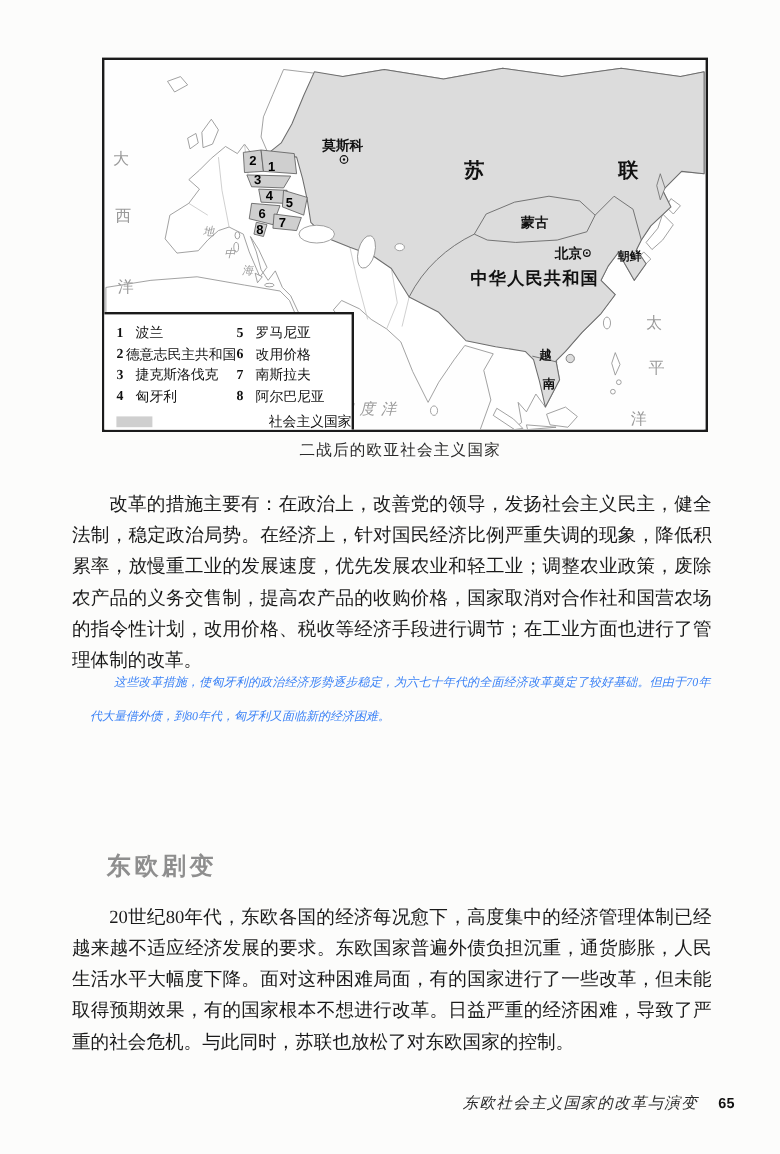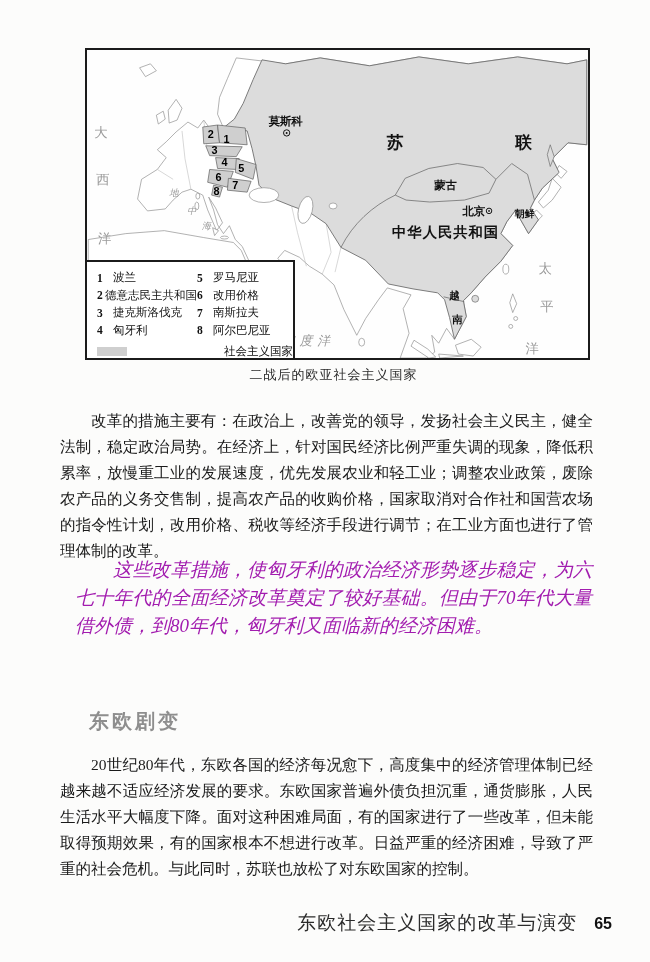--- a/index.html
+++ b/index.html
@@ -38,37 +38,37 @@
   }
   
   .para {
     position:absolute; left:60px; width:533px;
     font-size:15.5px; line-height:26px;
     text-align:justify; text-indent:2em; color:#1a1a1a;
   }
   .para1 { top:396px;margin-top:12px; }
   .quote {
     position:absolute; left:75px; top:556px; width:517px;
-    font-size:19px; line-height:28px; font-style:italic;
-    text-align:justify; text-indent:2em; color:#a21caf;
+    font-size:10px; line-height:28px; font-style:italic;
+    text-align:justify; text-indent:2em; color:#3b82f6;
   }
   .para2 { top:642px; }
   .section-heading {
     position:absolute; left:89px; top:708px;
     font-family:"Liberation Sans", sans-serif;
     font-size:20px; color:#8e8e8e; letter-spacing:3px;
   }
   .para3 { top:752px; }
   
   .page-footer {
     position:absolute; top:910px; right:38px;
     display:flex; align-items:baseline; gap:17px;
   }
-  .footer-title { font-size:19px; letter-spacing:1px; color:#2b2b2b; }
-  .footer-page { font-family:"Liberation Sans", sans-serif; font-size:16px; font-weight:bold; color:#111; }
+  .footer-title { font-size:13px; letter-spacing:1px; color:#2b2b2b;font-style:italic; }
+  .footer-page { font-family:"Liberation Sans", sans-serif; font-size:12px; font-weight:bold; color:#111; }
   
   text { font-family:"Liberation Sans", sans-serif; }
   .t-bold { font-weight:bold; fill:#111; }
   .t-ocean { fill:#9a9a9a; font-family:"Liberation Serif", serif; }
   .t-num { font-weight:bold; fill:#000; font-family:"Liberation Serif", serif; }
 </style>
 </head>
 <body>
 
 <div class="page">

